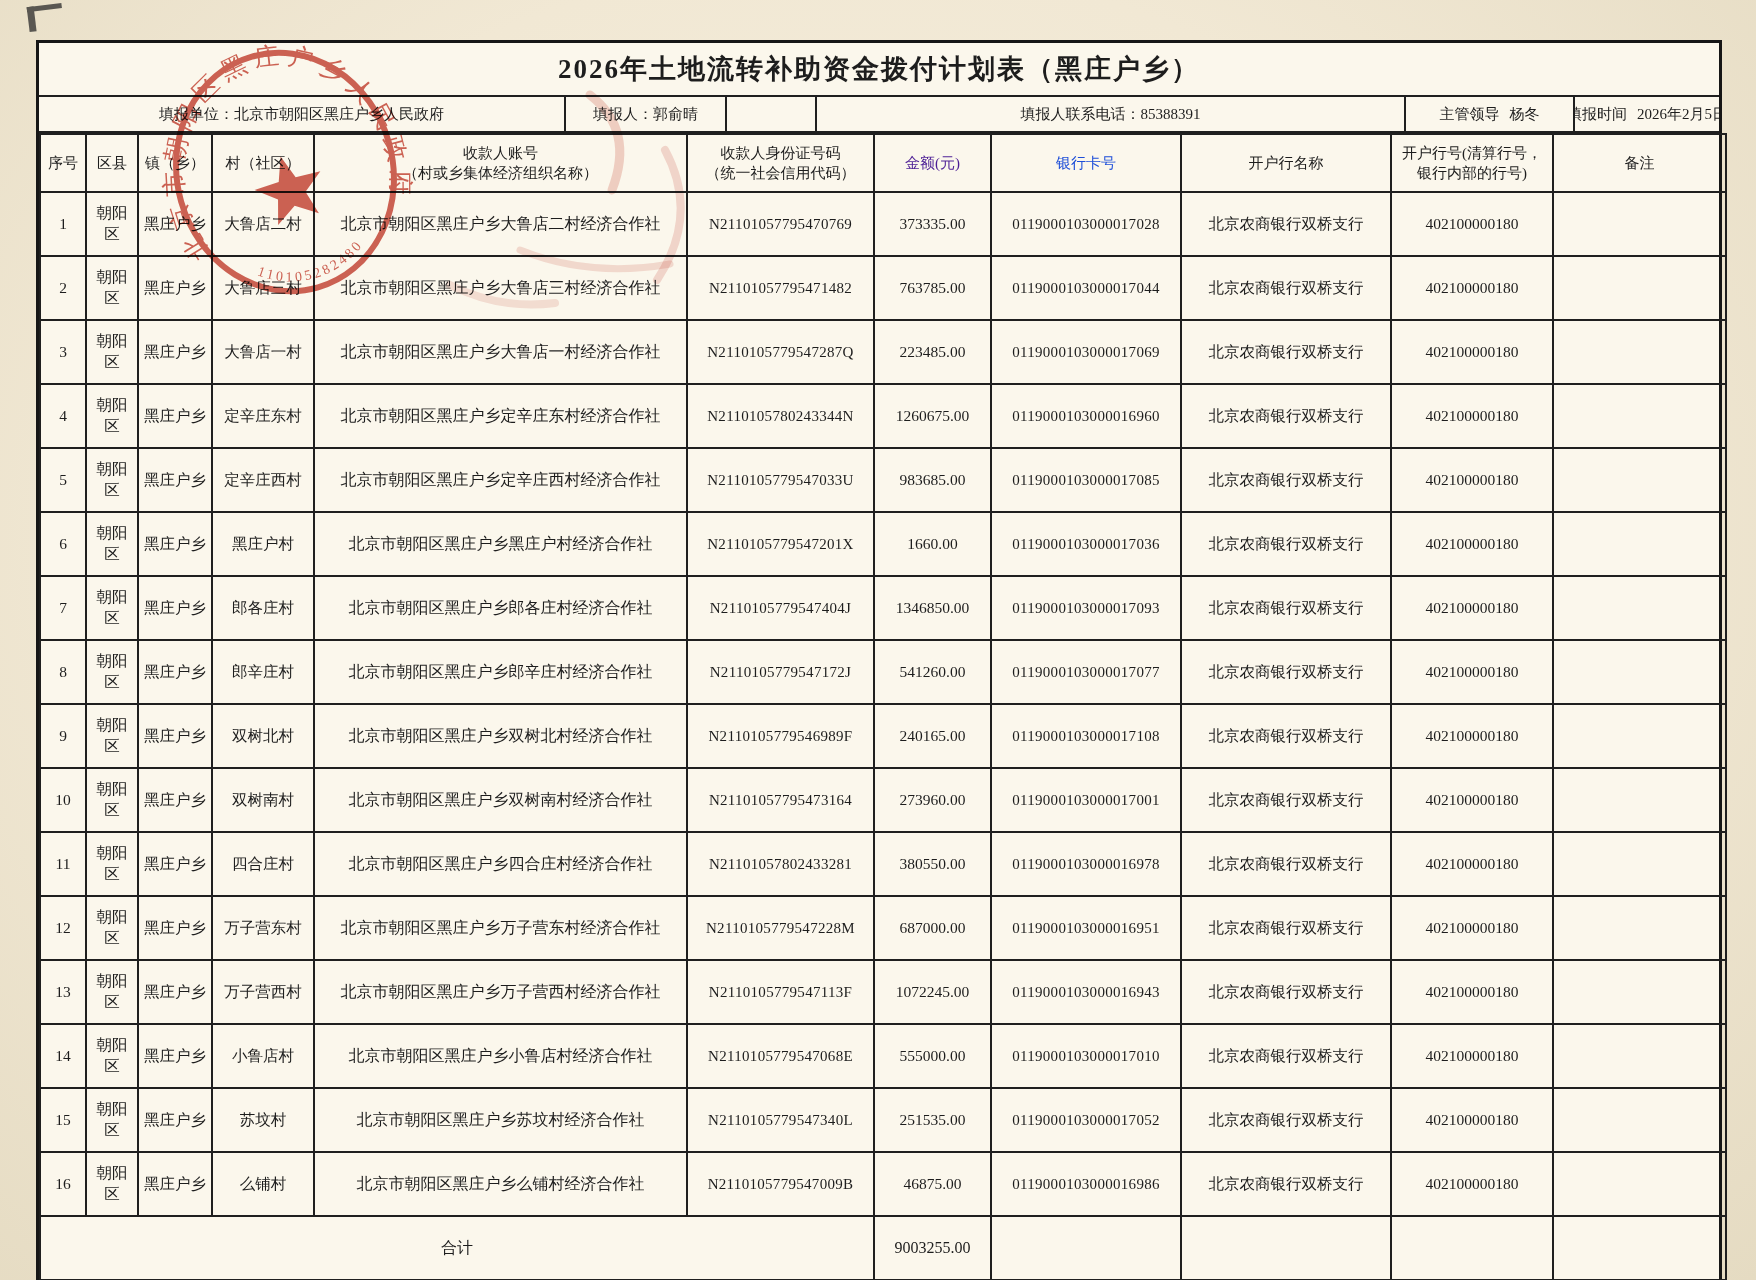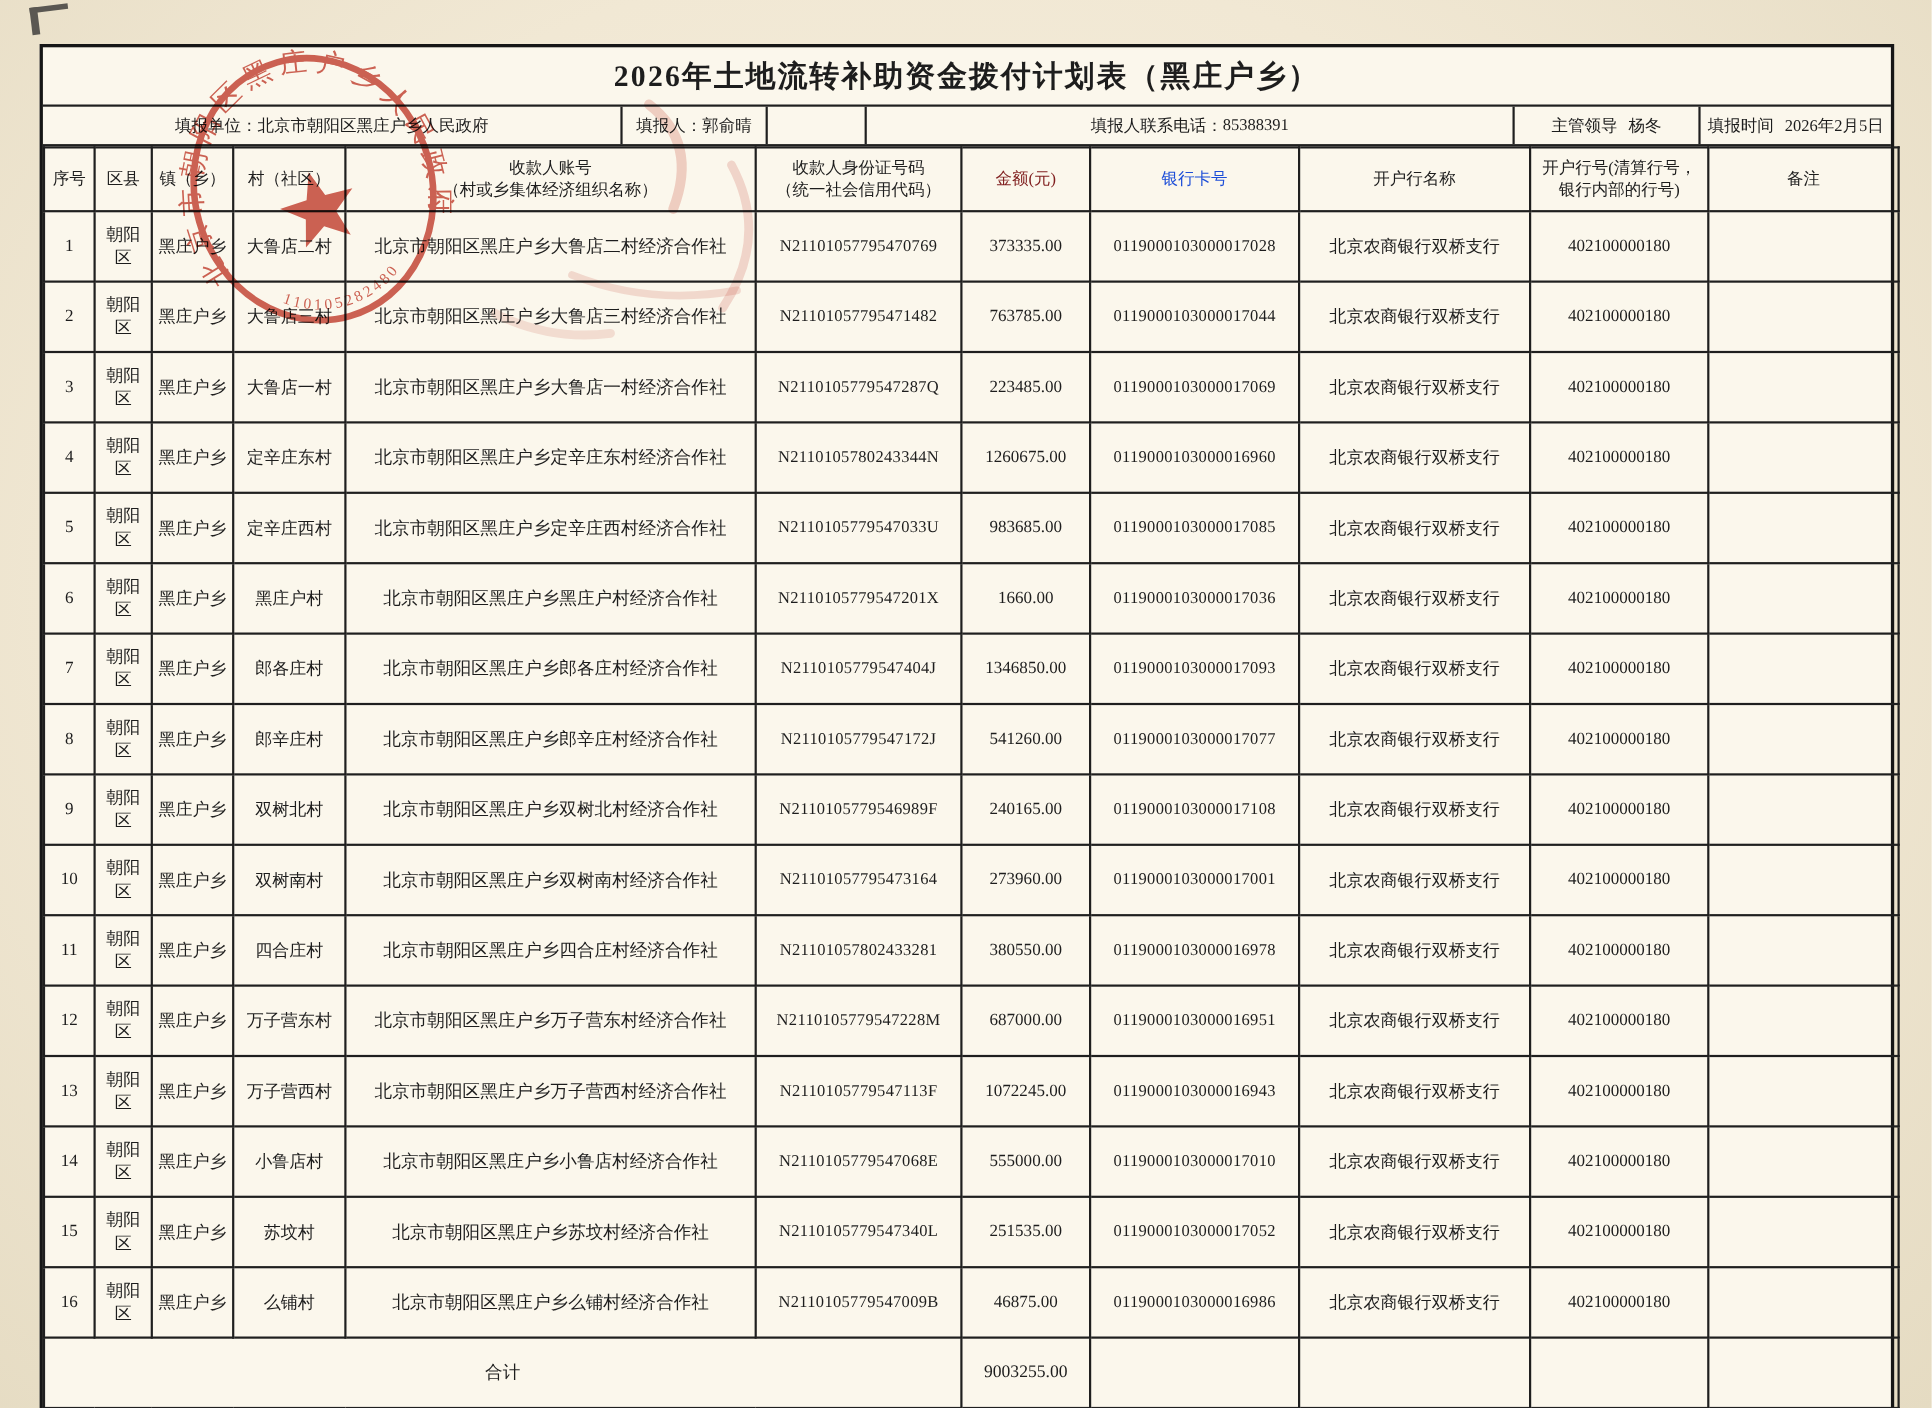--- a/index.html
+++ b/index.html
@@ -24,37 +24,37 @@
     border-bottom:2px solid #1f1f1f;
   }
   .info-row{
     display:flex;height:34px;font-size:15px;border-bottom:2px solid #1f1f1f;
   }
   .info-row .icell{
     display:flex;align-items:center;justify-content:center;
     border-right:2px solid #1f1f1f;box-sizing:border-box;white-space:nowrap;overflow:hidden;
   }
   .info-row .icell:last-child{border-right:none}
-  .iw1{width:527px}.iw2{width:132px}.iw3{width:90px}.iw4{width:589px}.iw5{width:169px}.iw6{flex:1}
+  .iw1{width:527px}.iw2{width:161px}.iw3{width:90px}.iw4{width:589px}.iw5{width:169px}.iw6{flex:1}
   .gap{margin-left:10px}
   table.main{
     border-collapse:collapse;width:100%;table-layout:fixed;
     font-size:15.5px;
   }
   table.main th, table.main td{
     border:2px solid #1f1f1f;text-align:center;vertical-align:middle;
     padding:0 2px;overflow:hidden;
   }
   table.main th{font-weight:normal;height:56px;font-size:15px;line-height:1.35}
   table.main th span{display:block}
   table.main tbody td{height:62px}
   table.main td:nth-child(5){font-size:16px}
   table.main td:nth-child(6){font-size:15px;letter-spacing:.3px}
   table.main td:nth-child(8){font-size:15px;letter-spacing:.3px}
-  th.warm1{color:#7f1d1d}
+  th.warm1{color:#4c1d95}
   th.warm2{color:#1d4ed8}
   .total-row td{height:60px;font-size:16px}
   .seal-svg{position:absolute;left:120px;top:0px;pointer-events:none;mix-blend-mode:multiply}
 </style>
 </head>
 <body>
 
 <div class="corner-mark"></div>
 
 <div class="sheet">

